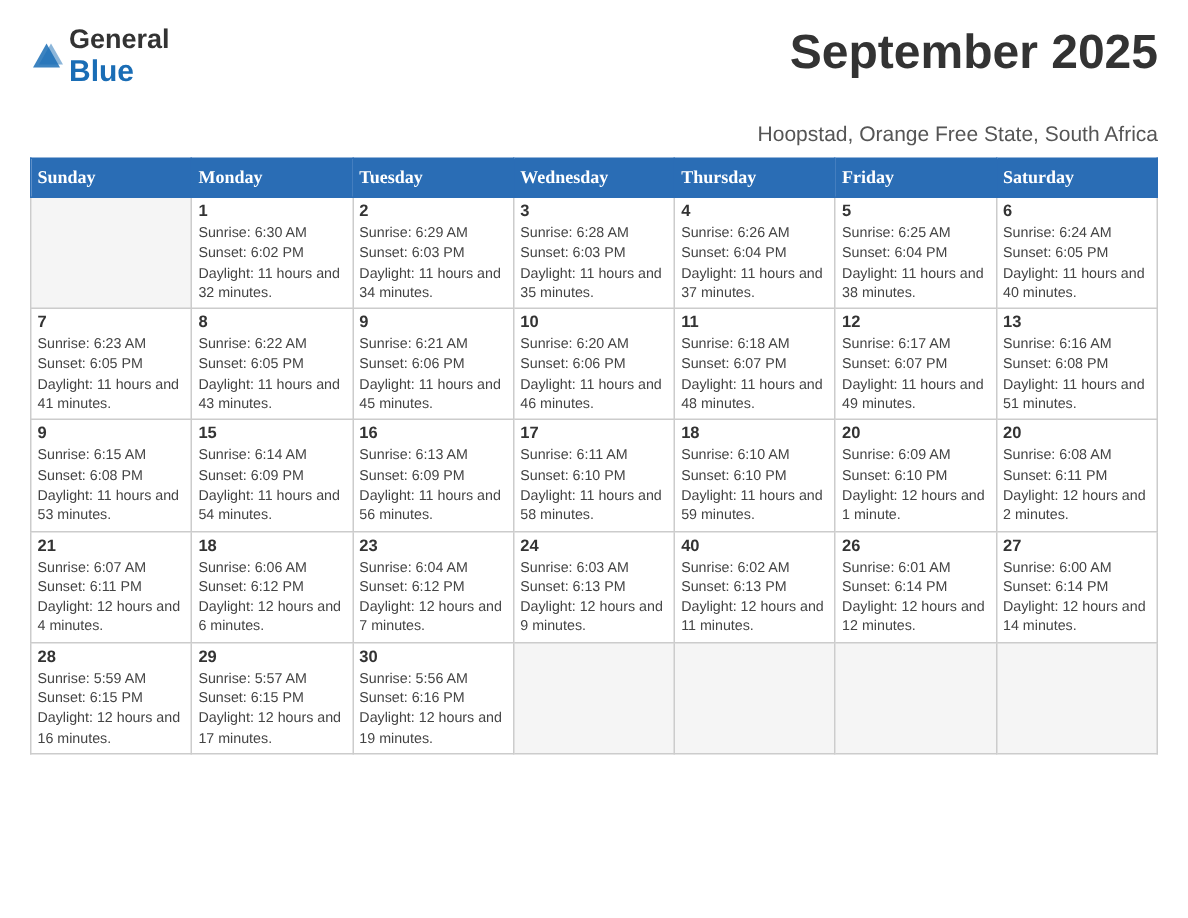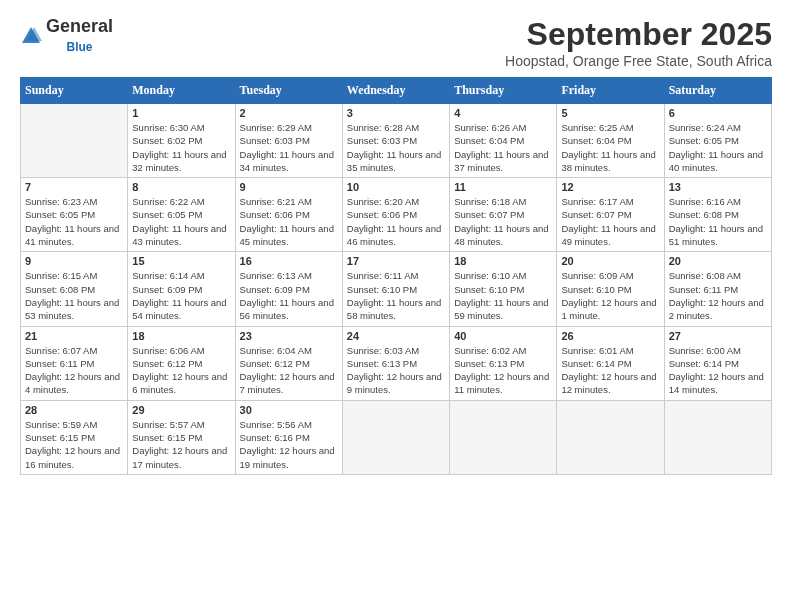--- a/index.html
+++ b/index.html
@@ -13,33 +13,33 @@
     .header-area {
       display: flex;
       justify-content: space-between;
       align-items: flex-start;
       margin-bottom: 8px;
     }
     .logo {
       display: flex;
       flex-direction: column;
       align-items: flex-start;
-      text-align: center;
     }
     .title-area {
       text-align: right;
     }
     .month-title {
       font-size: 32px;
       color: #333;
       font-weight: bold;
     }
     .location-title {
       font-size: 14px;
       color: #555;
+      margin-top: 28px;
     }
     .calendar-table {
       width: 100%;
       border-collapse: collapse;
       font-size: 10px;
     }
     .calendar-table th {
       background-color: #2a6db5;
       color: #fff;
       padding: 5px 4px;
@@ -83,21 +83,21 @@
 
 <div class="header-area">
   <div class="logo">
     <div class="logo-wrapper">
       <svg width="22" height="22" viewBox="0 0 22 22">
         <polygon points="11,2 20,18 2,18" fill="#1a6db5" opacity="0.85"></polygon>
         <polygon points="14,2 22,16 6,16" fill="#1a6db5" opacity="0.5"></polygon>
       </svg>
       <div>
         <span style="font-size:18px;font-weight:bold;color:#333;">General</span><br>
-        <span style="font-size:12px;font-weight:bold;color:#1a6db5;">Blue</span>
+        <span style="font-size:20px;font-weight:bold;color:#1a6db5;">Blue</span>
       </div>
     </div>
   </div>
   <div class="title-area">
     <div class="month-title">September 2025</div>
     <div class="location-title">Hoopstad, Orange Free State, South Africa</div>
   </div>
 </div>
 
 <table class="calendar-table">

